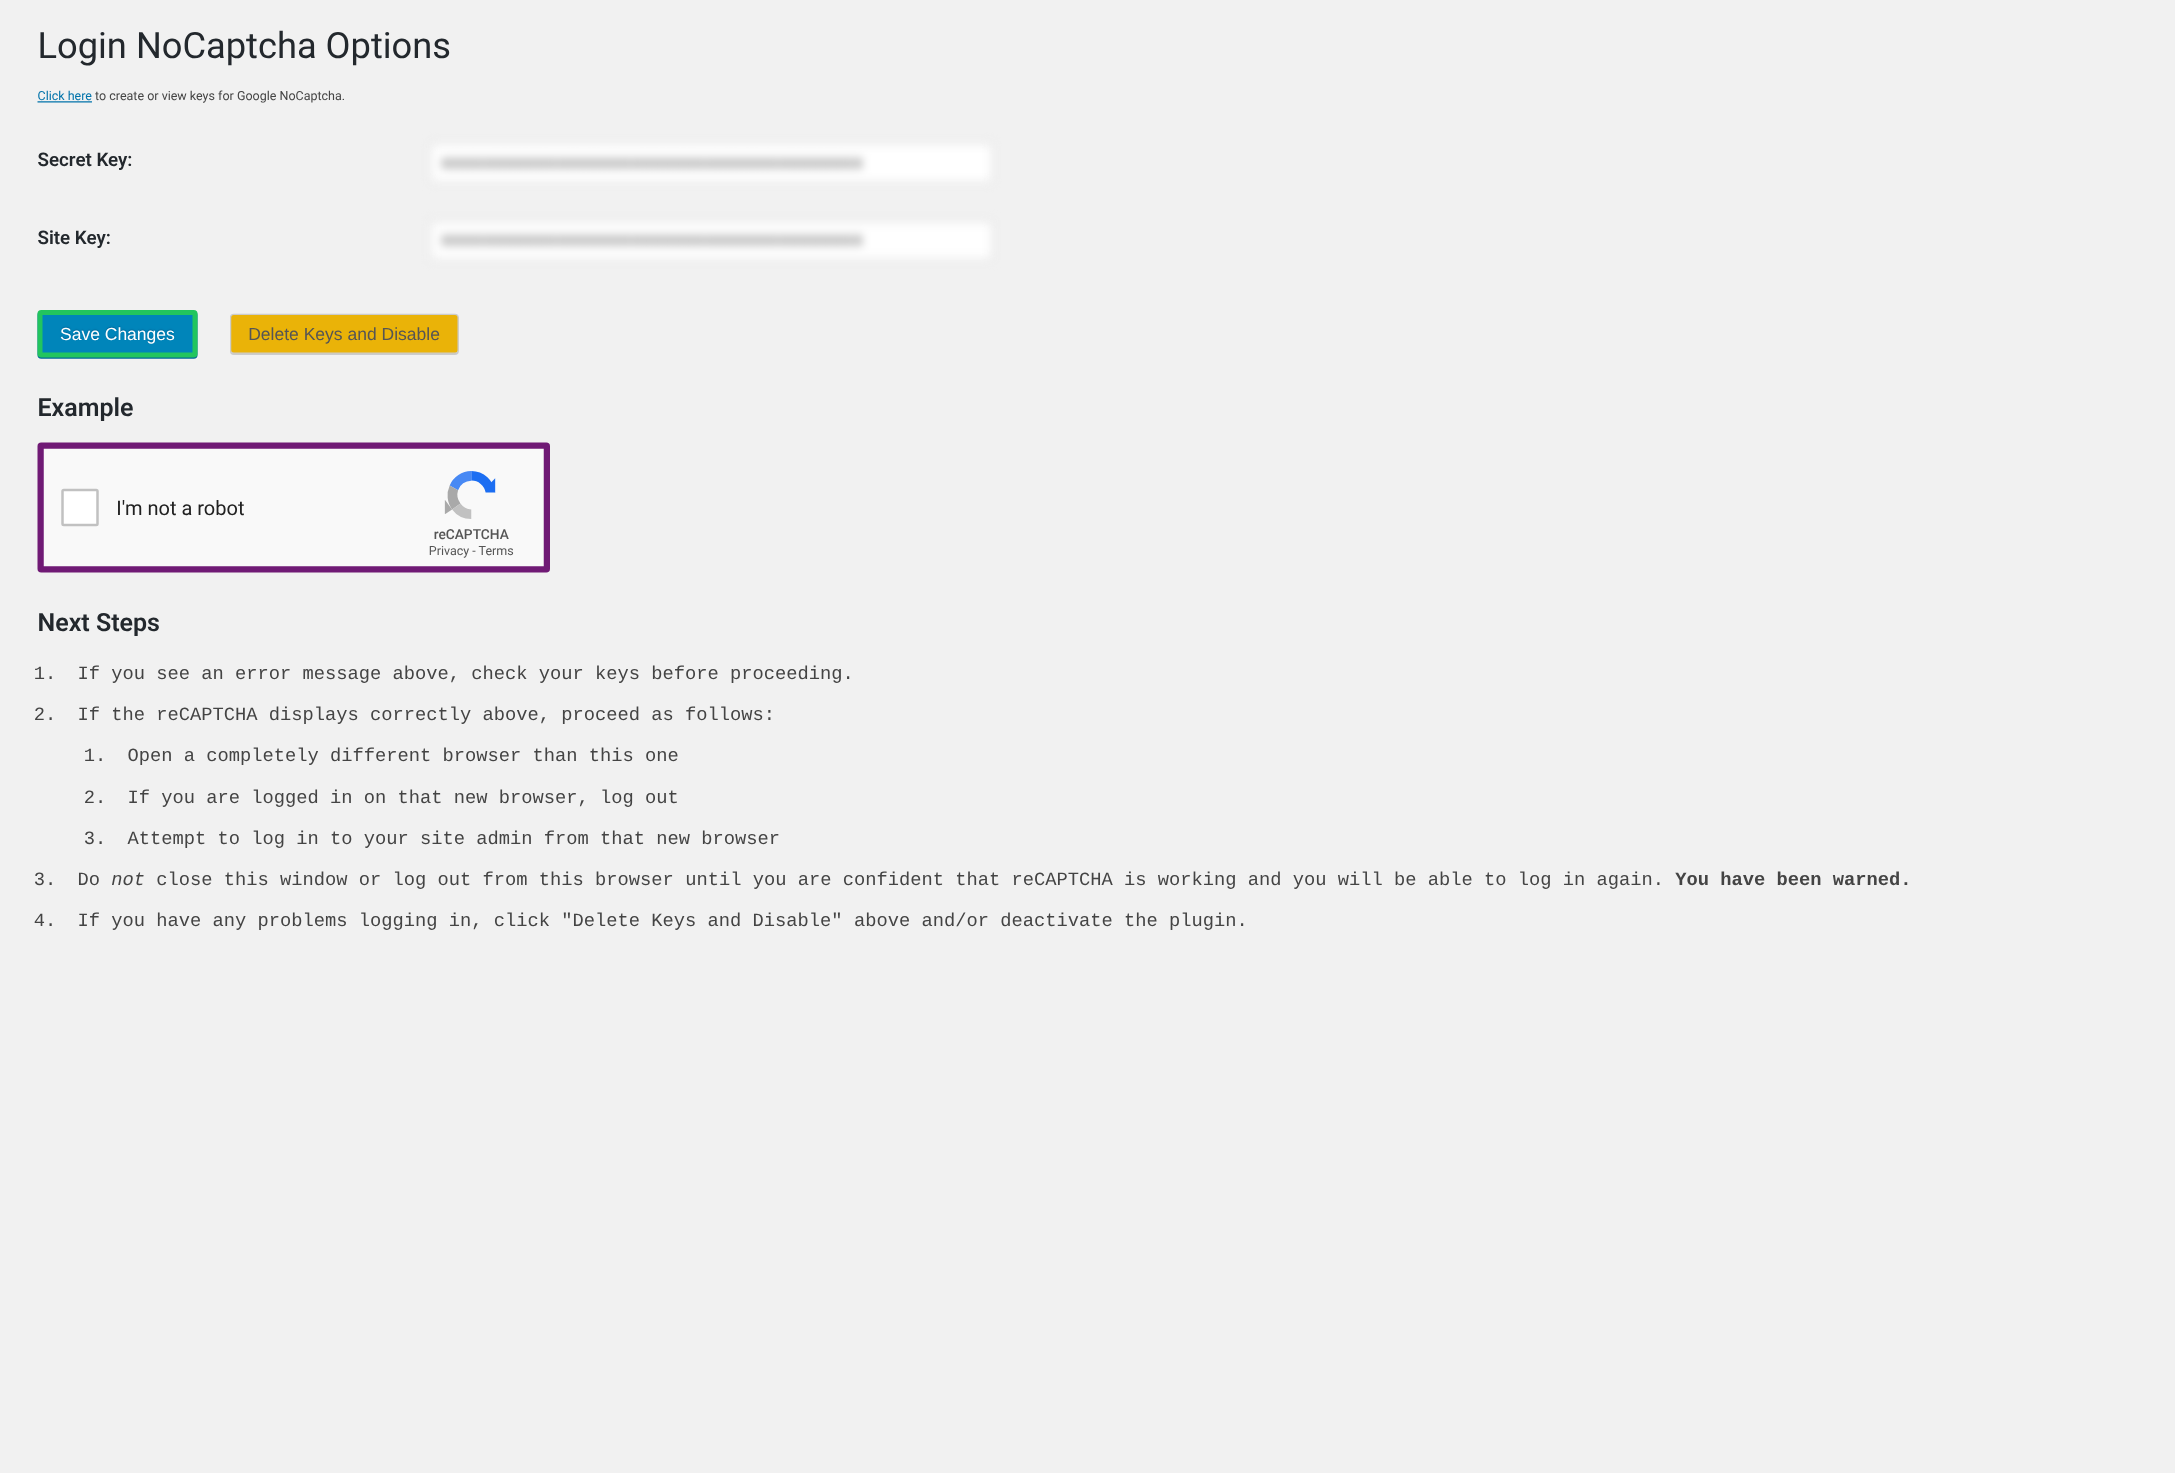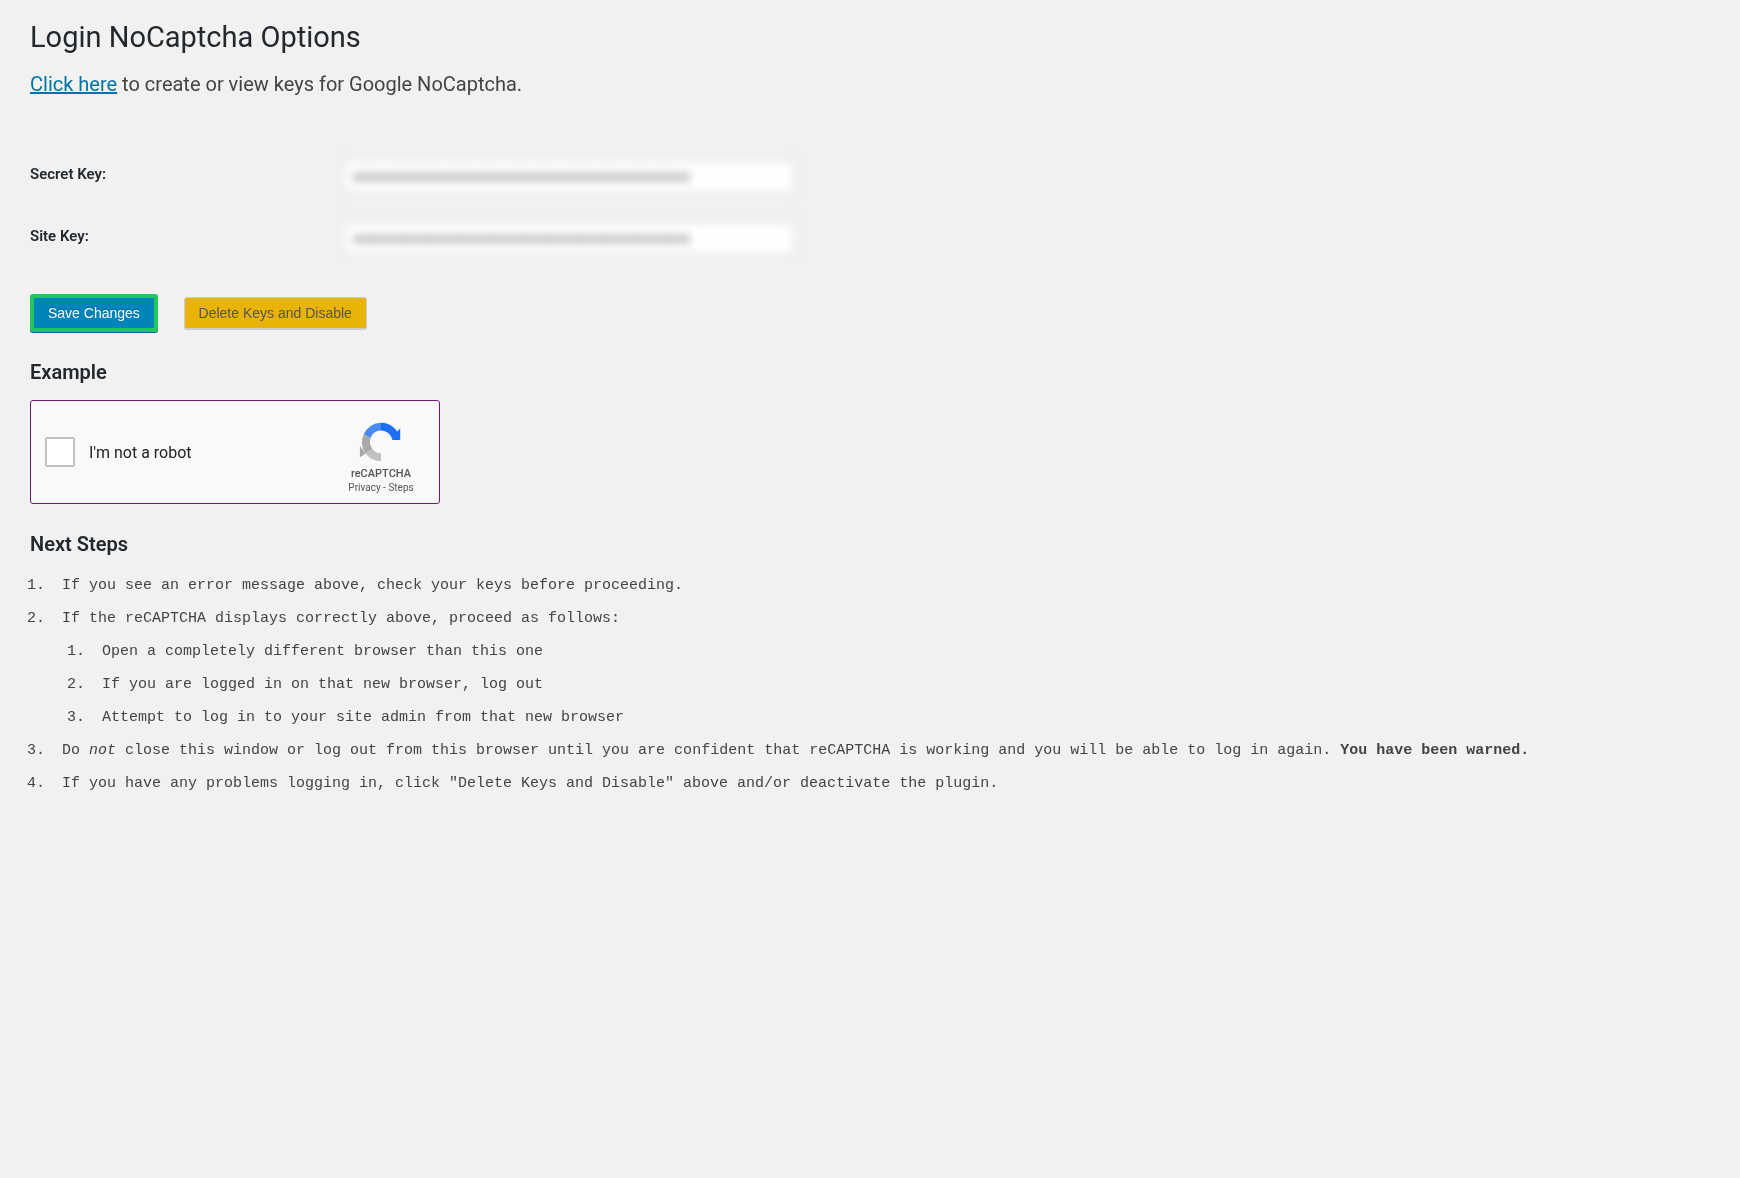--- a/index.html
+++ b/index.html
@@ -24,23 +24,23 @@
       font-size: 20px;
       font-weight: 600;
       color: #23282d;
       margin: 28px 0 16px 0;
     }
     a {
       color: #0073aa;
       text-decoration: underline;
     }
     .intro-line {
-      font-size: 20px;
+      font-size: 10px;
       color: #444;
-      margin-bottom: 49px;
+      margin-bottom: 16px;
     }
     .form-table {
       width: 100%;
       border-collapse: collapse;
       margin-bottom: 25px;
     }
     .form-table th {
       text-align: left;
       font-weight: 600;
       font-size: 15px;
@@ -91,21 +91,21 @@
       border-radius: 3px;
       cursor: pointer;
       box-shadow: 0 1px 0 #ccc;
       margin-left: 22px;
       font-weight: 400;
     }
     .recaptcha-box {
       width: 410px;
       height: 104px;
       background: #f9f9f9;
-      border: 1px solid #701a75;
+      border: 5px solid #701a75;
       border-radius: 3px;
       display: flex;
       align-items: center;
       padding: 0 14px;
       position: relative;
     }
     .recaptcha-checkbox {
       width: 30px;
       height: 30px;
       background: #fff;
@@ -207,21 +207,21 @@
         <path d="M 44 22 A 20 20 0 0 0 24 4 L 24 12 A 12 12 0 0 1 36 22 Z" fill="#1c6ef2"></path>
         <path d="M 24 4 A 20 20 0 0 0 6 16 L 13 20 A 12 12 0 0 1 24 12 Z" fill="#4889f4"></path>
         <path d="M 6 16 A 20 20 0 0 0 8 36 L 15 31 A 12 12 0 0 1 13 20 Z" fill="#a9a9a9"></path>
         <path d="M 8 36 A 20 20 0 0 0 24 44 L 24 36 A 12 12 0 0 1 15 31 Z" fill="#c1c1c1"></path>
         <polygon points="44,22 44,10 38,16" fill="#1c6ef2"></polygon>
         <polygon points="8,36 2,28 2,40" fill="#a9a9a9"></polygon>
       </svg>
     </div>
     <div class="recaptcha-text">reCAPTCHA</div>
     <div class="recaptcha-links">
-      <span>Privacy</span> - <span>Steps</span>
+      <span>Privacy</span> - <span>Terms</span>
     </div>
   </div>
 </div>
 
 <h2>Next Steps</h2>
 
 <ol>
   <li>If you see an error message above, check your keys before proceeding.</li>
   <li>
     <span>If the reCAPTCHA displays correctly above, proceed as follows:</span>

